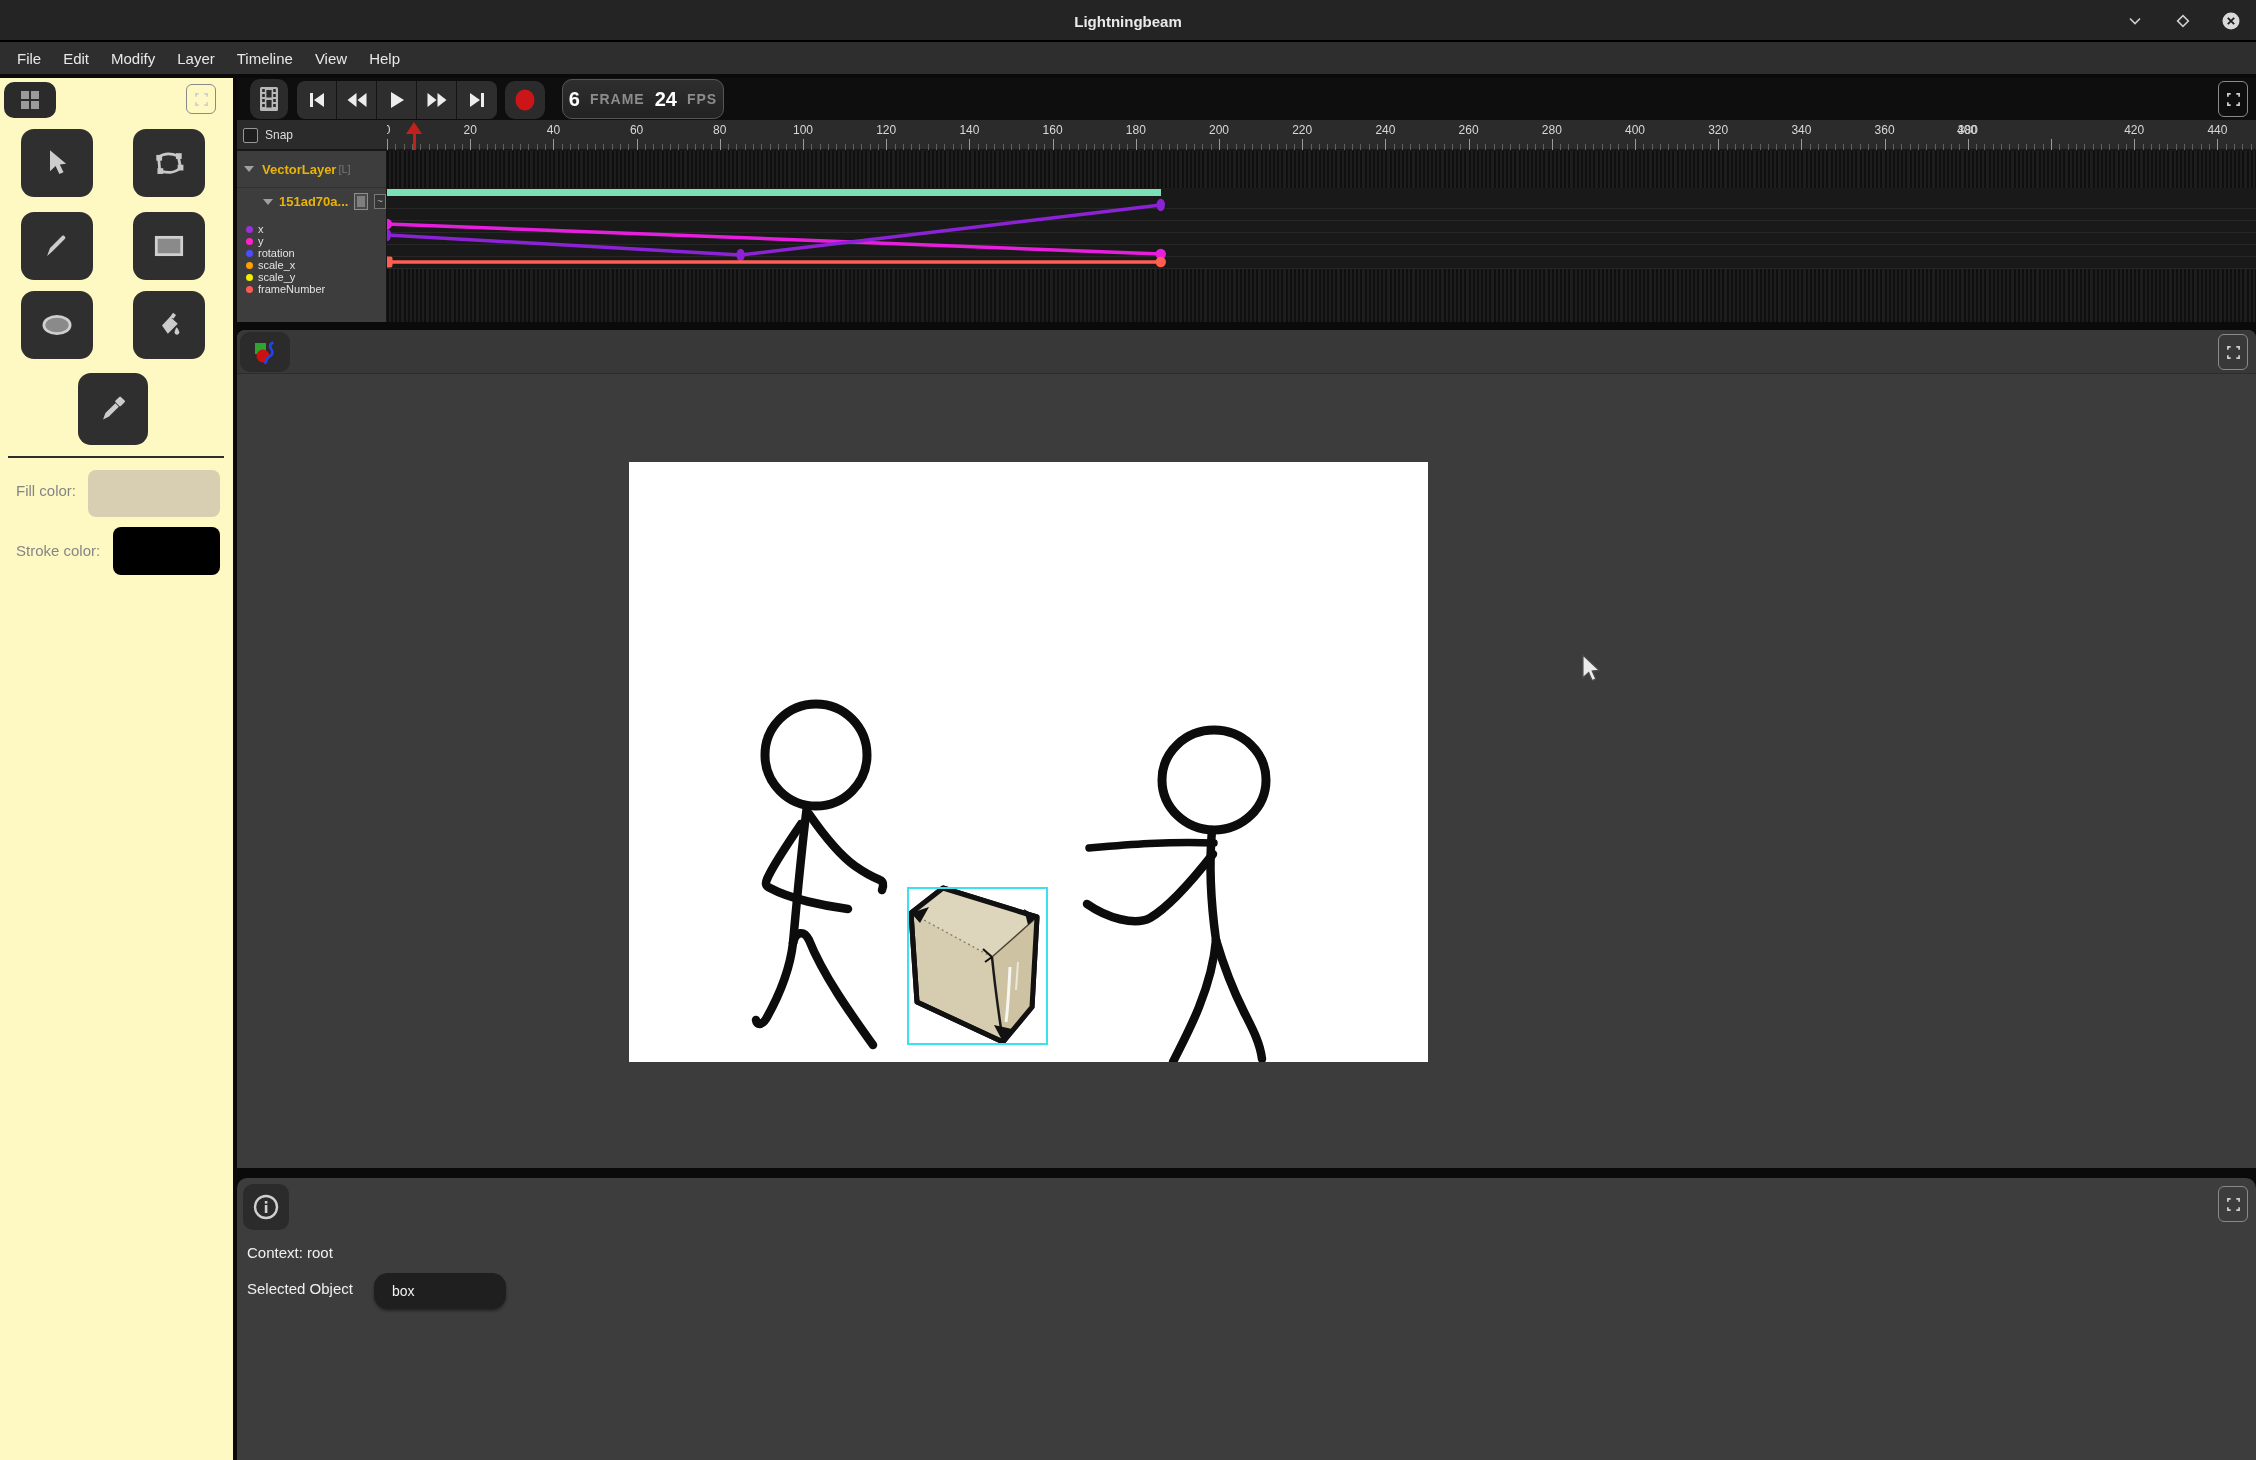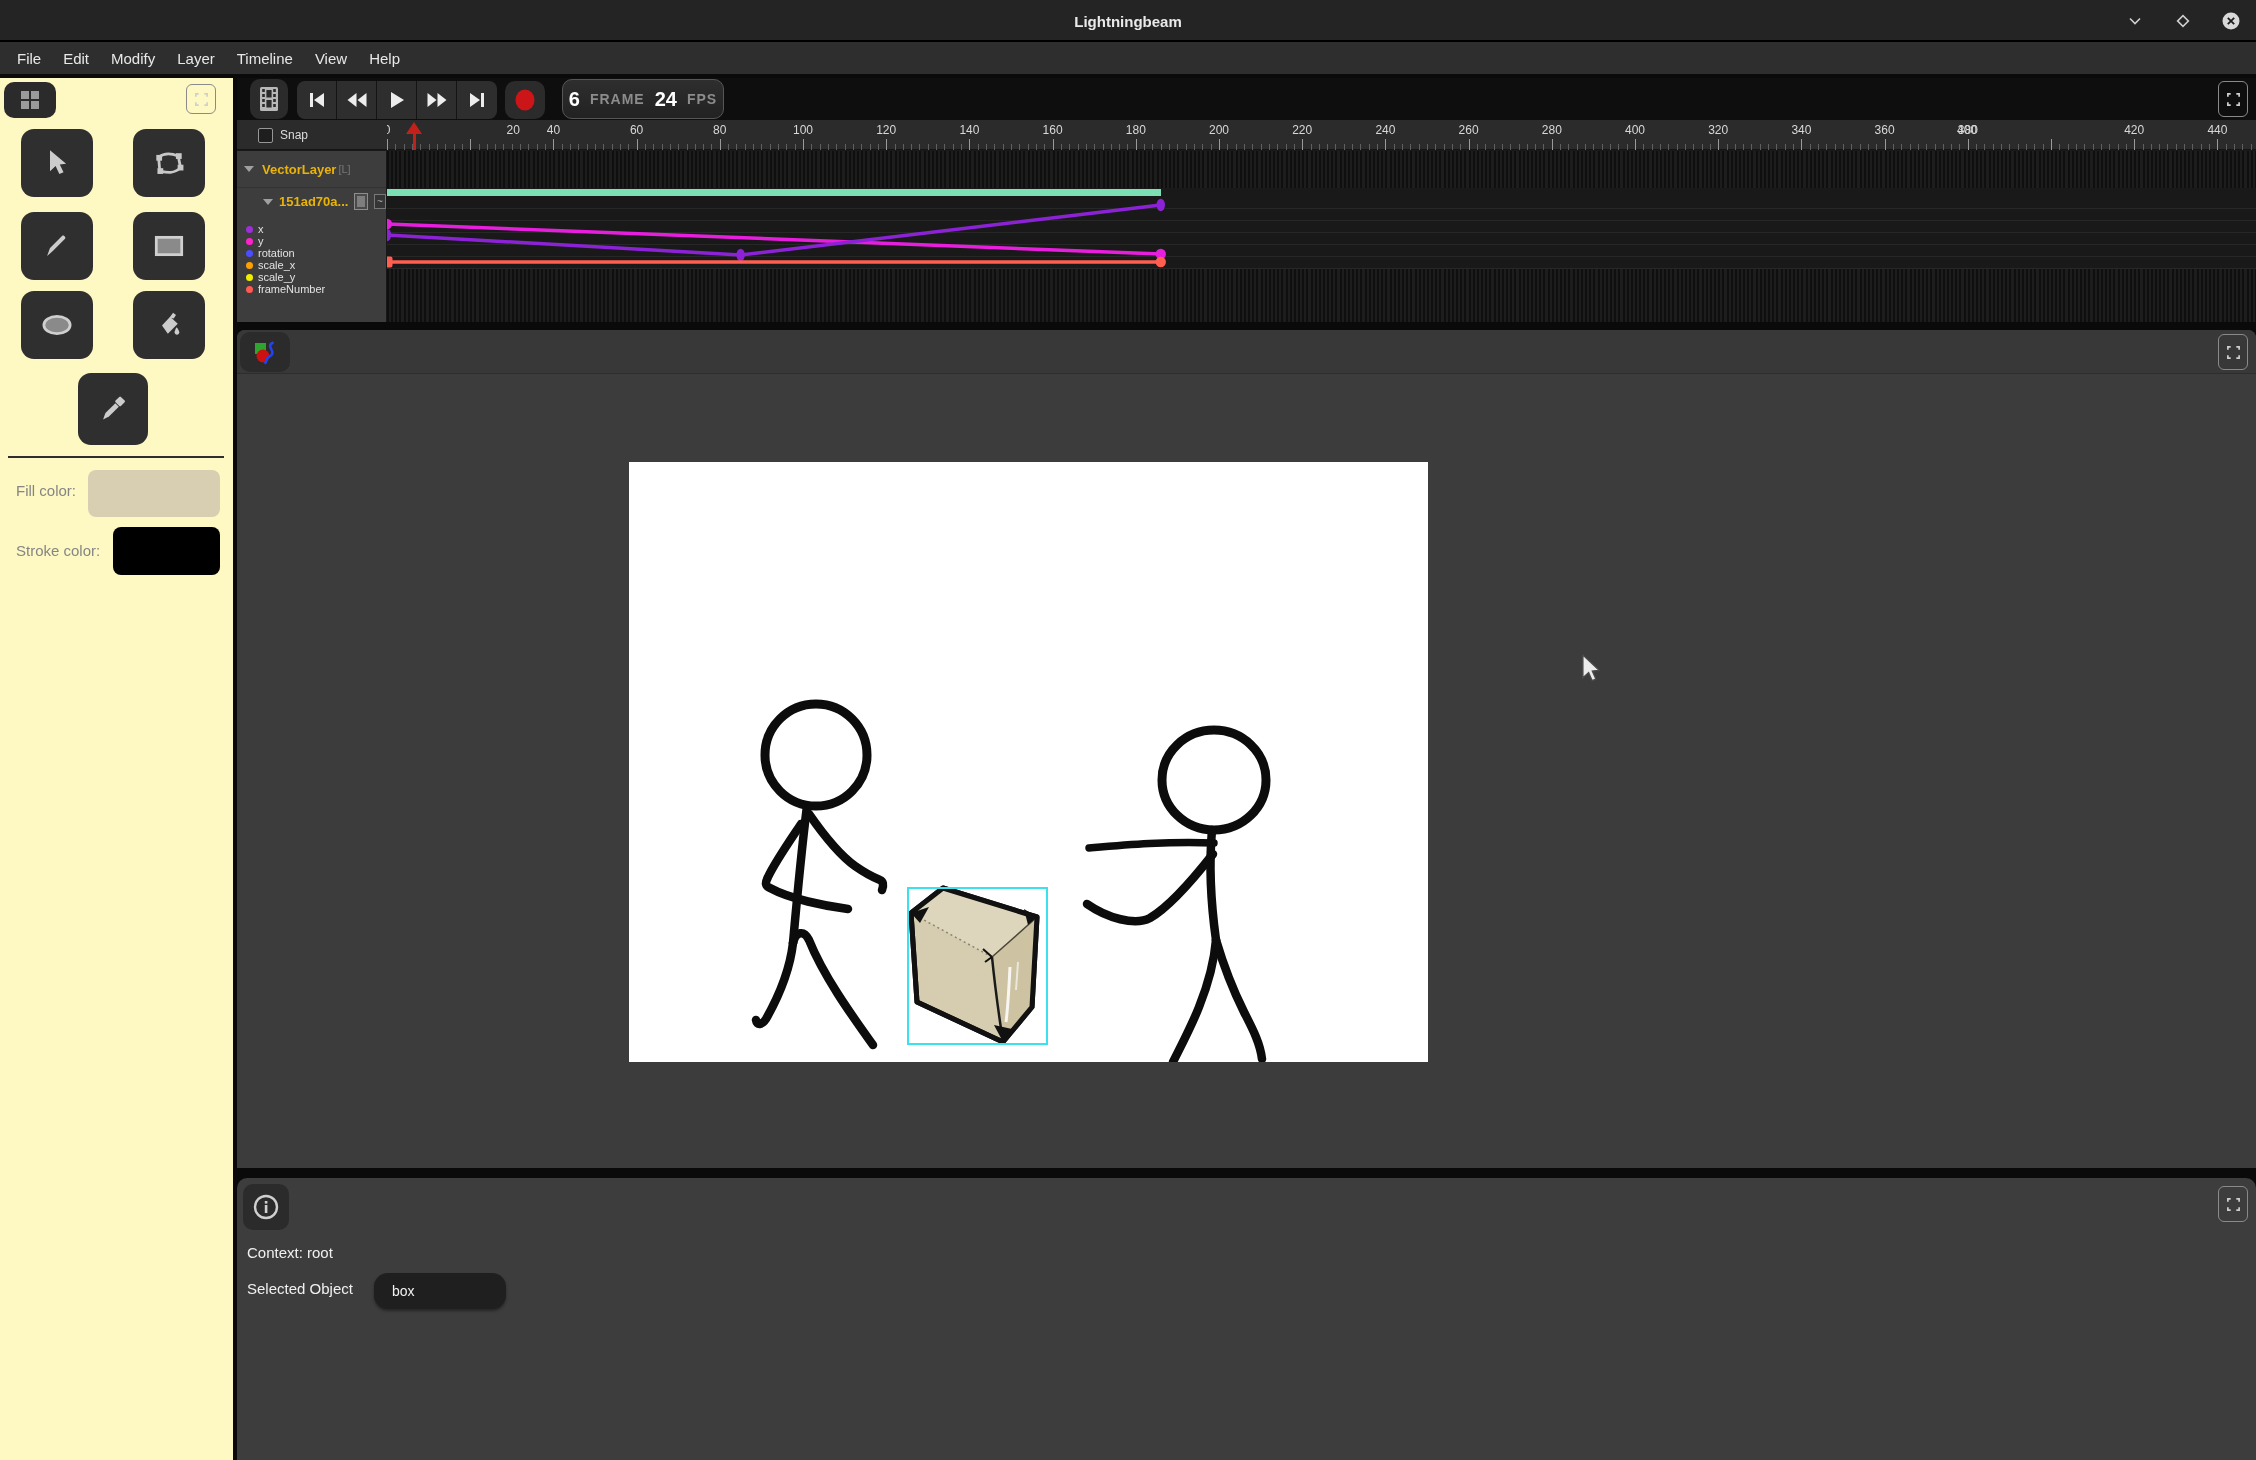--- a/index.html
+++ b/index.html
@@ -46,21 +46,21 @@
   .t-btn:last-child { border-right:none; }
   .counter { position:absolute; left:325px; top:1px; width:162px; height:40px;
              background:linear-gradient(#2e2e2e,#222); border:1px solid #565656; border-radius:10px;
              display:flex; align-items:center; justify-content:center; gap:10px; }
   .counter .big { font-size:20px; font-weight:bold; color:#fff; }
   .counter .small { font-size:14px; font-weight:bold; color:#8c8c8c; letter-spacing:1px; }
 
   .ruler-row { position:absolute; left:0; top:42px; width:100%; height:30px; background:#2b2b2b;
                border-bottom:1px solid #151515; }
   .snap-area { position:absolute; left:0; top:0; width:150px; height:30px; display:flex;
-               align-items:center; gap:7px; padding-left:21px; }
+               align-items:center; gap:7px; padding-left:6px; }
   .snap-box { width:15px; height:15px; border:1.5px solid #979797; border-radius:2px; background:#1e1e1e; }
   .snap-label { font-size:12px; color:#dcdcdc; }
   .ruler-scale { position:absolute; left:150px; top:0; right:0; height:30px; overflow:hidden; }
   .ruler-scale::before { content:''; position:absolute; left:0; right:0; bottom:0; height:6px;
                background:repeating-linear-gradient(90deg,#5f5f5f 0 1px,transparent 1px 8.32px); }
   .tick { position:absolute; bottom:0; width:1px; height:11px; background:#9a9a9a; }
   .tick-label { position:absolute; top:3px; transform:translateX(-50%); font-size:12px; color:#d8d8d8; }
   .playhead { position:absolute; top:2px; width:16px; height:28px; }
   .playhead .stem { position:absolute; left:6.5px; top:11px; width:3px; height:17px; background:#c2201a; }
   .playhead .head { position:absolute; left:0; top:0; width:0; height:0;
@@ -281,21 +281,21 @@
 
   <div class="ruler-row">
     <div class="snap-area">
       <span class="snap-box"></span>
       <span class="snap-label">Snap</span>
     </div>
     <div class="ruler-scale">
         <div class="tick" style="left: 0px;"></div>
         <div class="tick-label" style="left: 0px;">0</div>
         <div class="tick" style="left: 83.2px;"></div>
-        <div class="tick-label" style="left: 83.2px; margin-left: 43px;">20</div>
+        <div class="tick-label" style="left: 83.2px;">20</div>
         <div class="tick" style="left: 166.4px;"></div>
         <div class="tick-label" style="left: 166.4px;">40</div>
         <div class="tick" style="left: 249.6px;"></div>
         <div class="tick-label" style="left: 249.6px;">60</div>
         <div class="tick" style="left: 332.8px;"></div>
         <div class="tick-label" style="left: 332.8px;">80</div>
         <div class="tick" style="left: 416px;"></div>
         <div class="tick-label" style="left: 416px;">100</div>
         <div class="tick" style="left: 499.2px;"></div>
         <div class="tick-label" style="left: 499.2px;">120</div>

